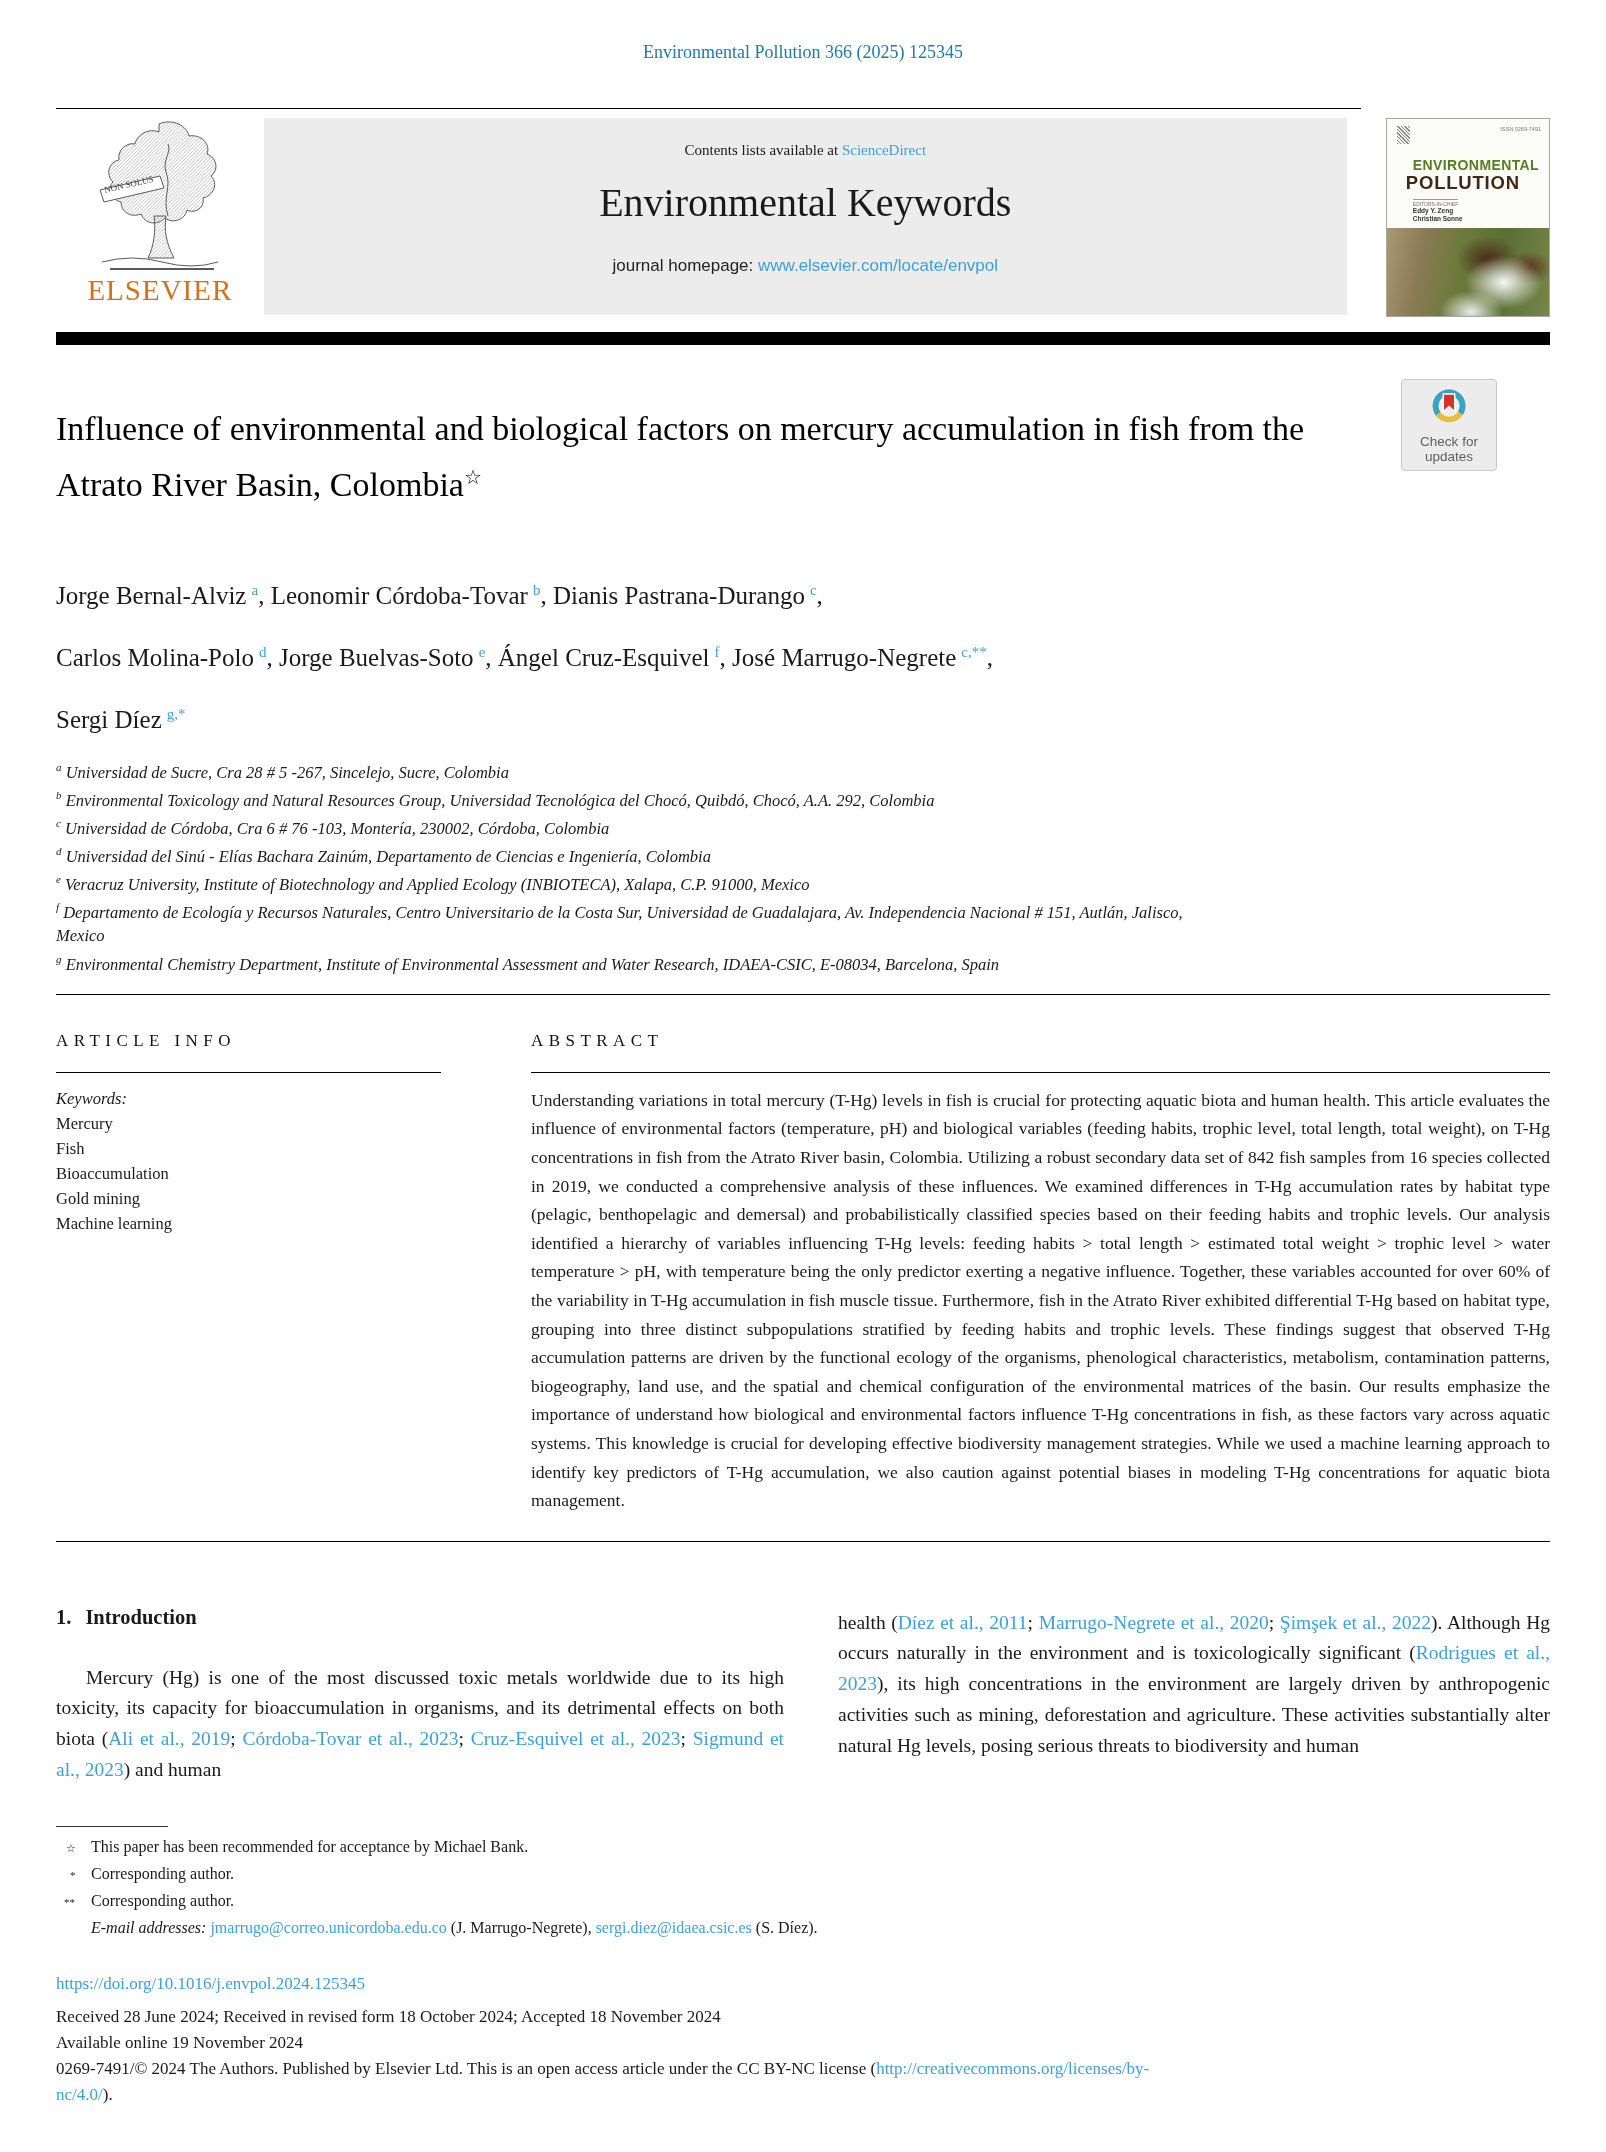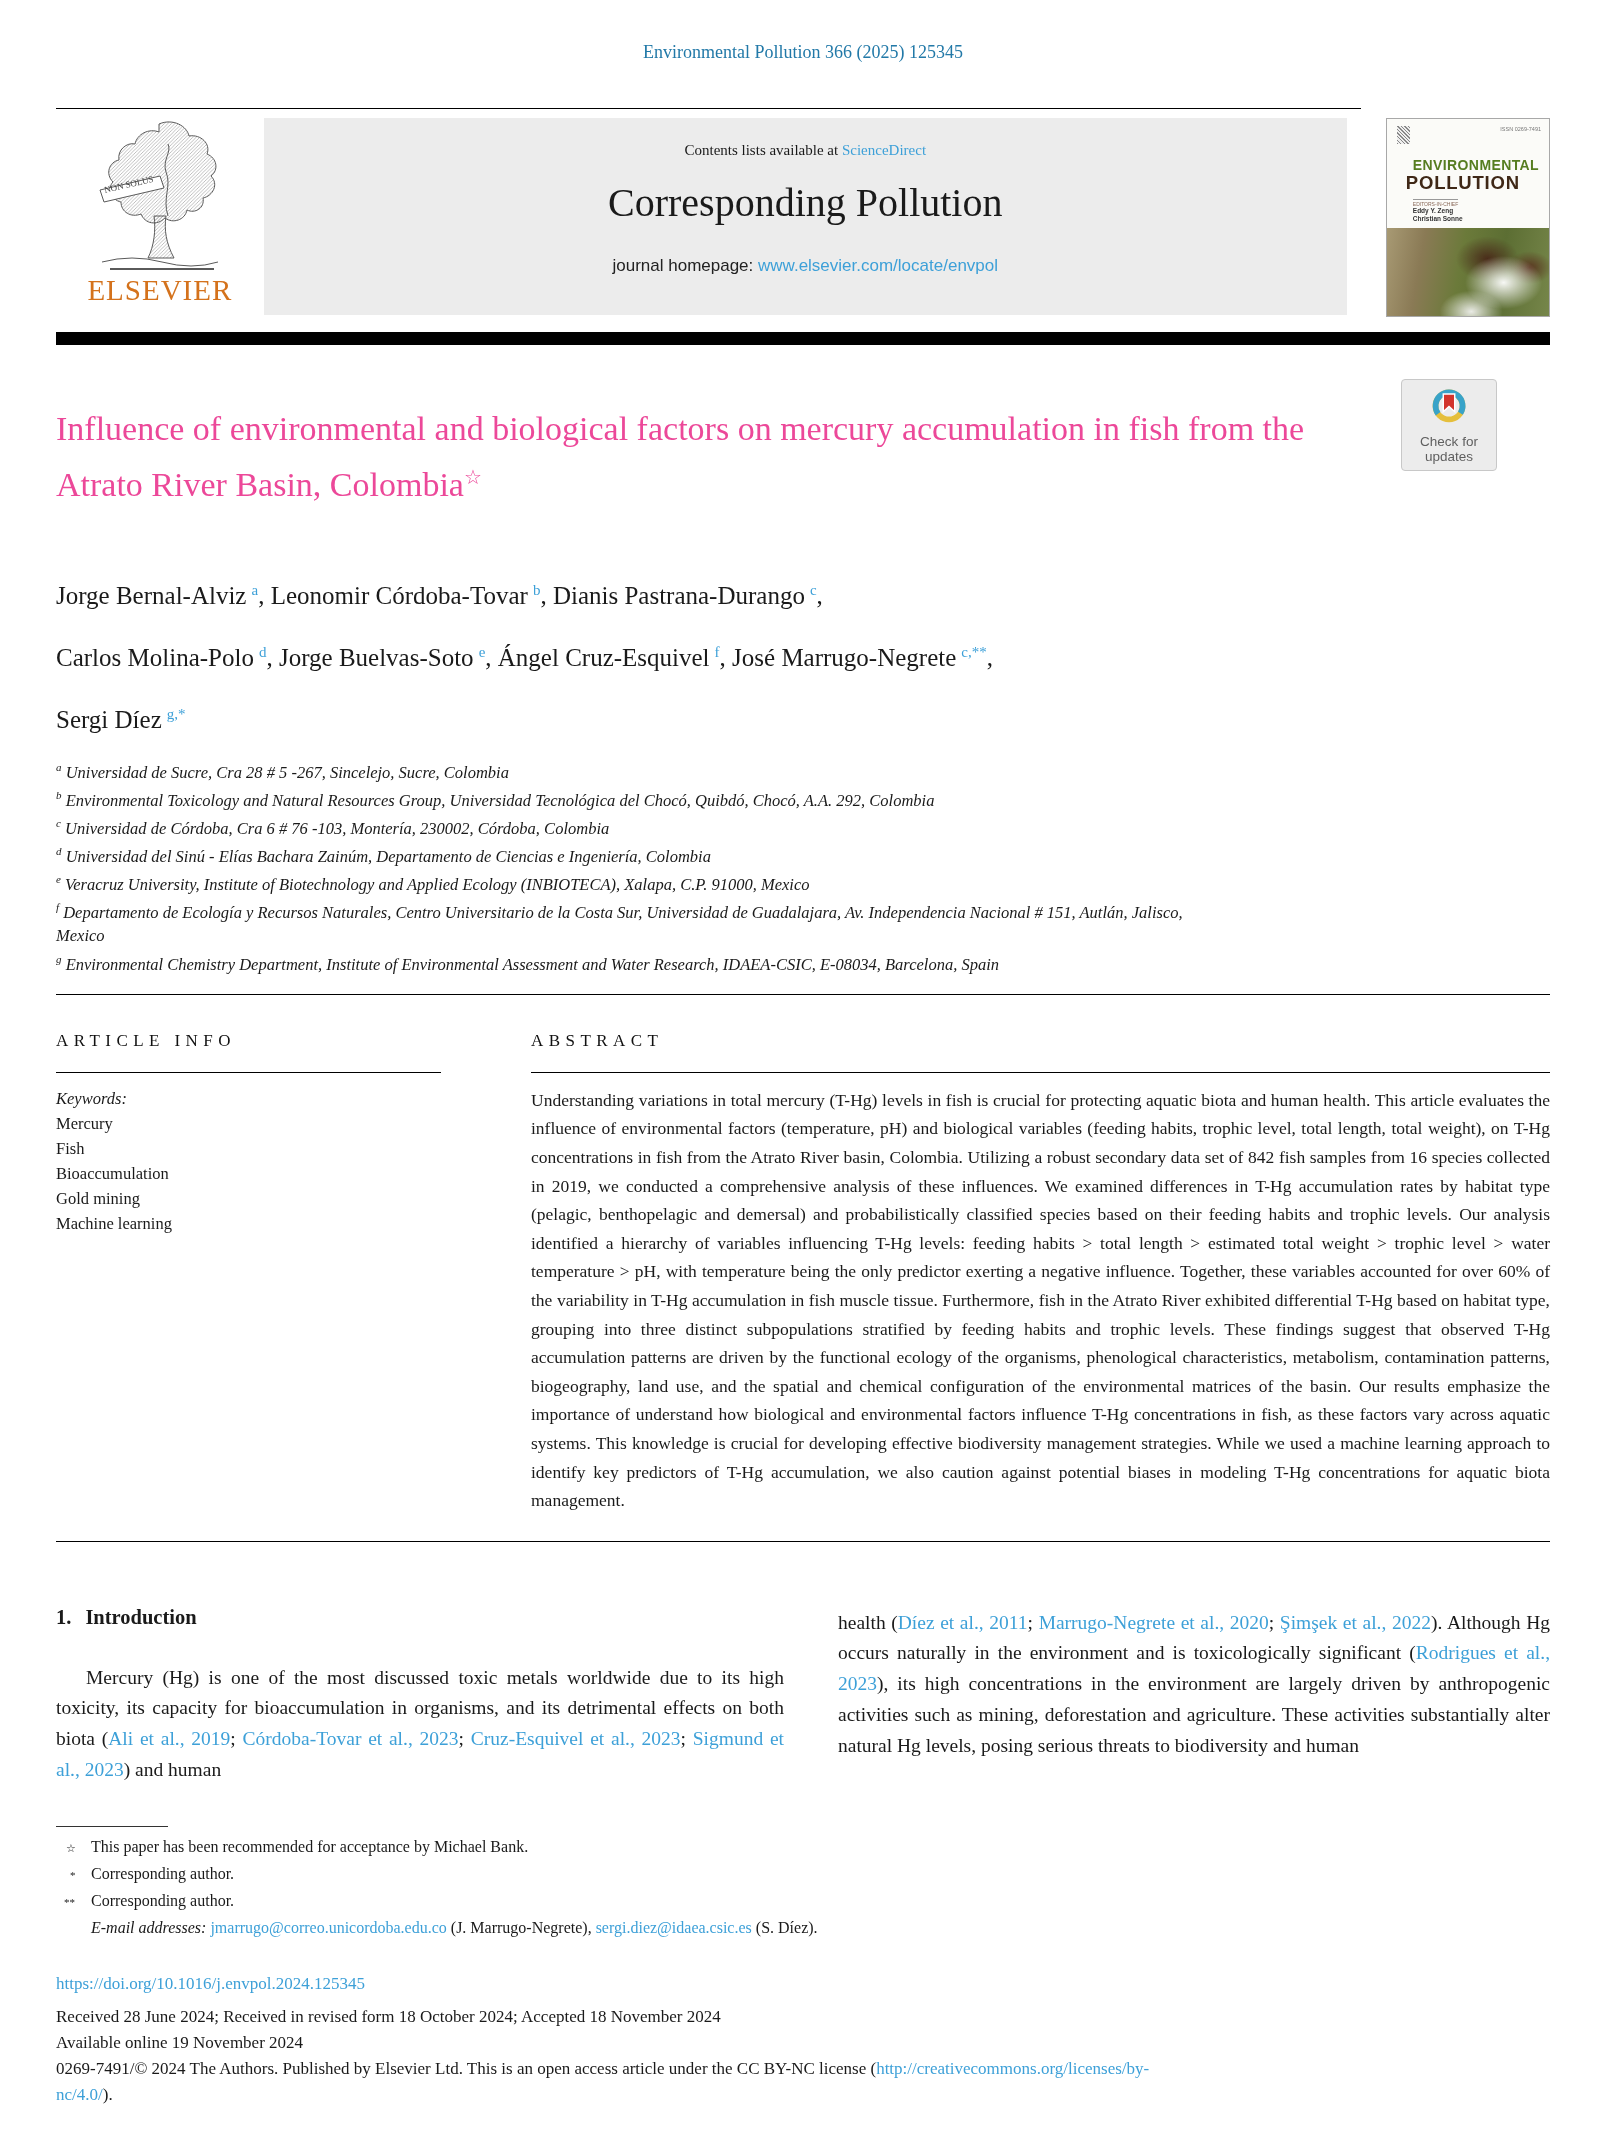--- a/index.html
+++ b/index.html
@@ -38,21 +38,21 @@
        radial-gradient(55px 38px at 72% 62%, rgba(255,255,255,.95), rgba(255,255,255,0) 70%),
        radial-gradient(45px 30px at 52% 95%, rgba(248,248,248,.9), rgba(255,255,255,0) 70%),
        radial-gradient(42px 30px at 62% 35%, #4a2c1a, rgba(74,44,26,0) 75%),
        radial-gradient(30px 22px at 88% 45%, #5a3520, rgba(74,44,26,0) 75%),
        linear-gradient(100deg,#a89a74 0%,#8a7a55 22%,#6b7a3a 45%,#5c6e33 68%,#76864a 100%);}
 
   .black-bar{height:13px;background:#000;margin-top:17px;width:1494px;}
 
   
   .title-row{position:relative;margin-top:60px;}
-  .article-title{font-size:34px;line-height:48px;max-width:1300px;color:#ec4899;}
+  .article-title{font-size:34px;line-height:48px;max-width:1300px;color:#000000;}
   .title-mark{font-size:20px;}
   .update-badge{position:absolute;right:53px;top:-26px;width:94px;height:90px;background:#ececec;
      border:1px solid #c8c8c8;border-radius:4px;text-align:center;}
   .update-badge .btxt{font-family:"Liberation Sans",sans-serif;font-size:13.5px;line-height:15px;color:#5f5f5f;}
 
   
   .authors{margin-top:52px;font-size:25px;line-height:56px;font-family:Liberation Serif, serif;}
   .asup{color:#3da0d8;font-size:15px;}
 
   
@@ -121,21 +121,21 @@
           </g>
           <text x="33" y="75" font-size="9" font-family="Liberation Serif, serif" fill="#444" transform="rotate(-13 33 75)">NON SOLUS</text>
         </svg>
         <div class="publisher-name">ELSEVIER</div>
       </div>
 
       <div class="gray-banner">
         <div class="contents-line">
           <span>Contents lists available at </span><span class="link">ScienceDirect</span>
         </div>
-        <div class="journal-title">Corresponding Pollution</div>
+        <div class="journal-title">Environmental Keywords</div>
         <div class="homepage-line">
           <span>journal homepage: </span><span class="link">www.elsevier.com/locate/envpol</span>
         </div>
       </div>
 
       <div class="cover-wrap">
         <div class="cover-top">
           <div class="cover-mini-logo"></div>
           <div class="cover-issn">ISSN 0269-7491</div>
           <div class="cover-t1">ENVIRONMENTAL</div>

